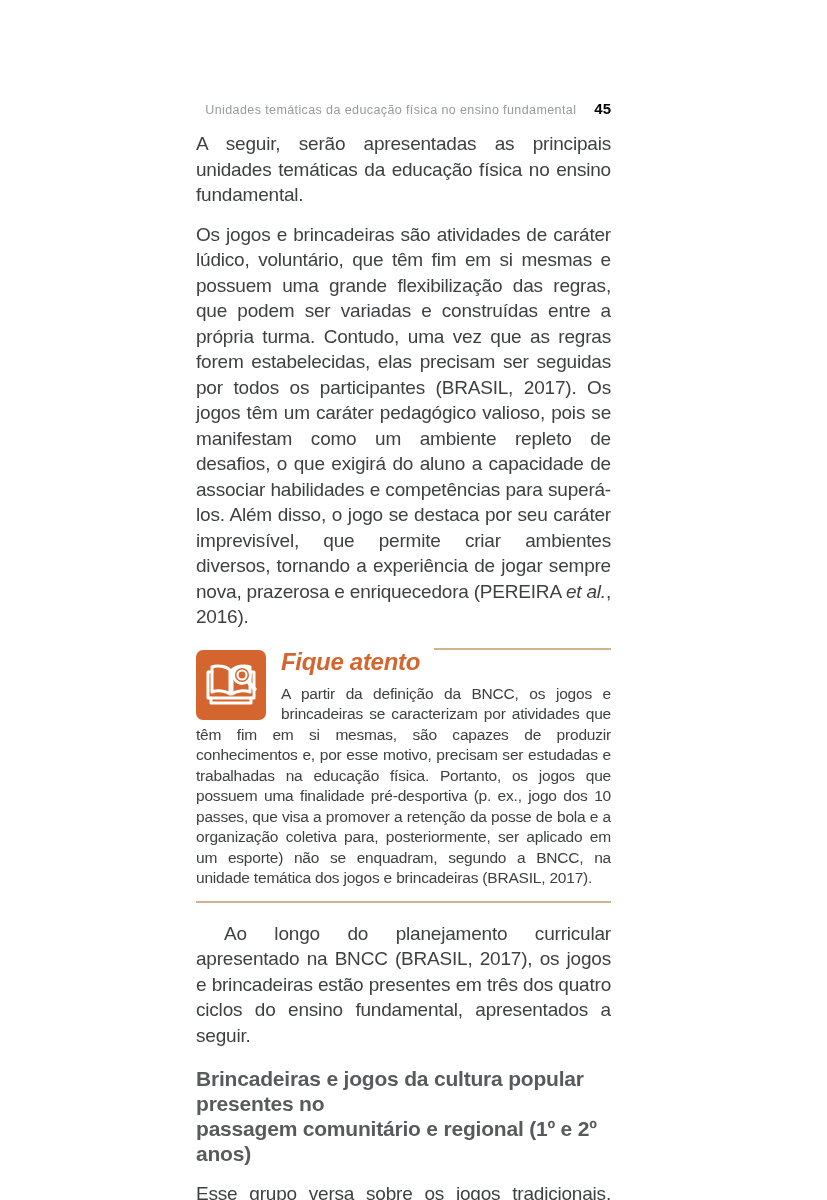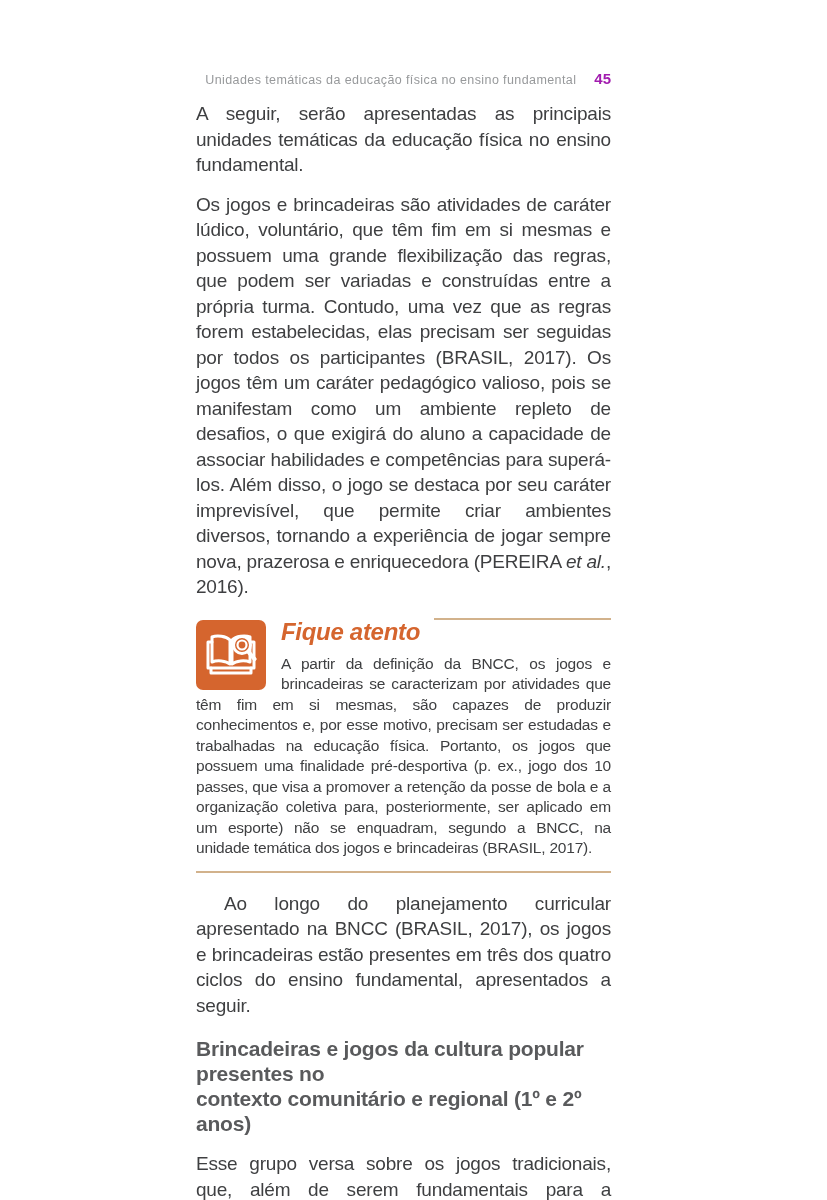--- a/index.html
+++ b/index.html
@@ -25,21 +25,22 @@
     gap: 18px;
   }
   .rh-text {
     font-size: 12.5px;
     letter-spacing: 0.4px;
     color: #97999b;
   }
   .rh-num {
     font-size: 15px;
     font-weight: bold;
-    color: #a21caf;
+    color: #000000;
+    margin-top: 30px;
   }
 
   
   h1.chapter-title {
     margin-top: 28px;
     font-size: 27.5px;
     line-height: 34px;
     font-weight: bold;
     letter-spacing: -0.3px;
     color: #d5652e;
@@ -168,18 +169,18 @@
 
     <p class="callout-body">A partir da definição da BNCC, os jogos e brincadeiras se caracterizam por atividades que têm fim em si mesmas, são capazes de produzir conhecimentos e, por esse motivo, precisam ser estudadas e trabalhadas na educação física. Portanto, os jogos que possuem uma finalidade pré-desportiva (p. ex., jogo dos 10 passes, que visa a promover a retenção da posse de bola e a organização coletiva para, posteriormente, ser aplicado em um esporte) não se enquadram, segundo a BNCC, na unidade temática dos jogos e brincadeiras (BRASIL, 2017).</p>
 
     <div class="callout-rule-bottom"></div>
   </aside>
 
   <p class="body-text indented">Ao longo do planejamento curricular apresentado na BNCC (BRASIL, 2017), os jogos e brincadeiras estão presentes em três dos quatro ciclos do ensino fundamental, apresentados a seguir.</p>
 
   <h3 class="subsection-heading">
     <span class="line">Brincadeiras e jogos da cultura popular presentes no</span>
-    <span class="line">contexto comunitário e regional (1º e 2º anos)</span>
+    <span class="line">passagem comunitário e regional (1º e 2º anos)</span>
   </h3>
 
   <p class="body-text after-heading">Esse grupo versa sobre os jogos tradicionais, que, além de serem fundamentais para a formação do cidadão, possuem componentes que permitem resgatar informações culturais, devido à passagem desses jogos e brincadeiras de geração a geração, sofrendo mudanças nas regras e nomenclaturas de acordo com as diferentes localidades onde estão inseridos e sendo ressignificados (PERFEITO; CERQUEIRA, 2011). São exemplos desse grupo de jogos tradicionais:</p>
 
 </div>
 
 </body></html>

